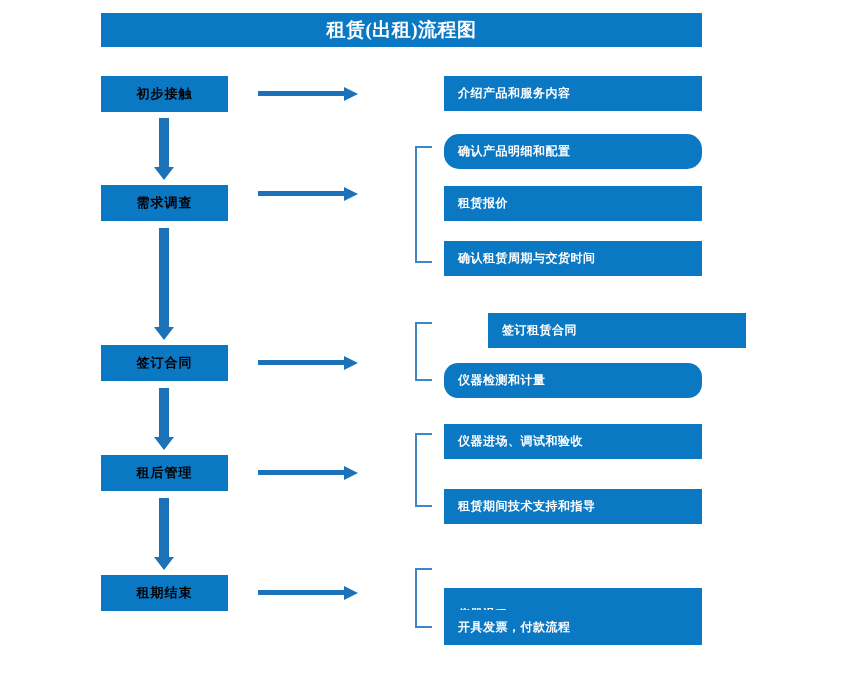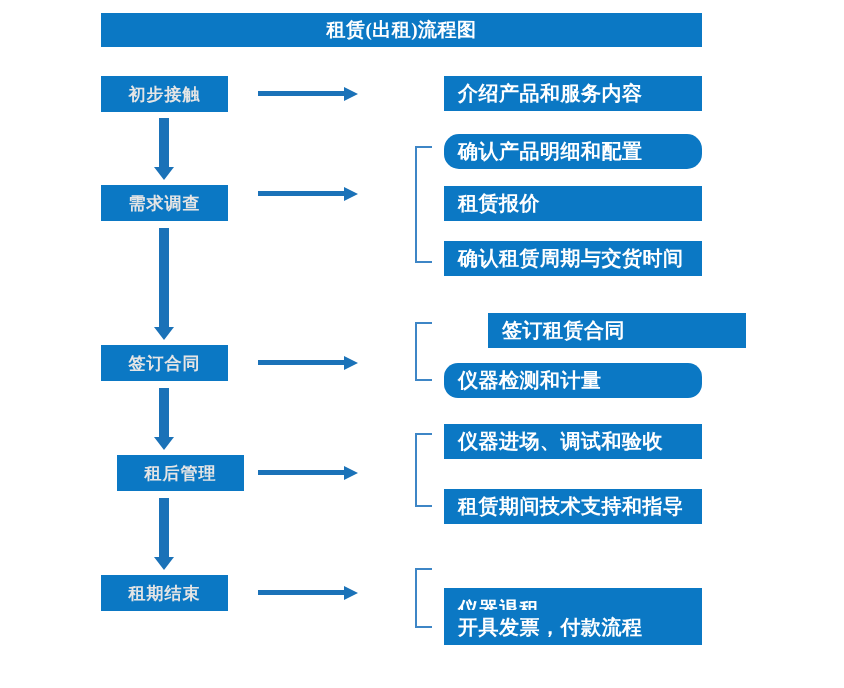--- a/index.html
+++ b/index.html
@@ -37,40 +37,40 @@
     letter-spacing: 0.5px;
   }
 
   
   .stage-box {
     position: absolute;
     left: 101px;
     width: 127px;
     height: 36px;
     background: #0B78C4;
-    color: #e5e5e5;
+    color: #000000;
     display: flex;
     align-items: center;
     justify-content: center;
-    font-size: 17px;
+    font-size: 13px;
     font-weight: bold;
     letter-spacing: 1px;
   }
 
   
   .detail-box {
     position: absolute;
     left: 444px;
     width: 258px;
     height: 35px;
     background: #0B78C4;
     color: #ffffff;
     display: flex;
     align-items: center;
-    font-size: 20px;
+    font-size: 12px;
     font-weight: bold;
     padding-left: 14px;
     box-sizing: border-box;
     letter-spacing: 0.5px;
   }
 
   
   .v-arrow {
     position: absolute;
     left: 152px;
@@ -172,21 +172,21 @@
         <svg width="20" height="59" viewBox="0 0 20 59">
           <path d="M18 1 L2 1 L2 58 L18 58" fill="none" stroke="#3E86C6" stroke-width="2"></path>
         </svg>
       </div>
       <div class="detail-box" style="top: 313px; margin-left: 44px;">
         <span>签订租赁合同</span>
       </div>
       <div class="detail-box" style="top: 363px; border-radius: 14px;">
         <span>仪器检测和计量</span>
       </div>
-      <div class="stage-box" style="top: 455px; margin-left: 16px;">
+      <div class="stage-box" style="top: 455px;">
         <span>租后管理</span>
       </div>
       <div class="h-arrow" style="top: 464px;">
         <svg width="100" height="18" viewBox="0 0 100 18">
           <rect x="0" y="6" width="88" height="5" fill="#1B72B8"></rect>
           <polygon points="86,2 100,9 86,16" fill="#1B72B8"></polygon>
         </svg>
       </div>
       <div class="bracket" style="top: 433px; height: 74px;">
         <svg width="20" height="74" viewBox="0 0 20 74">

